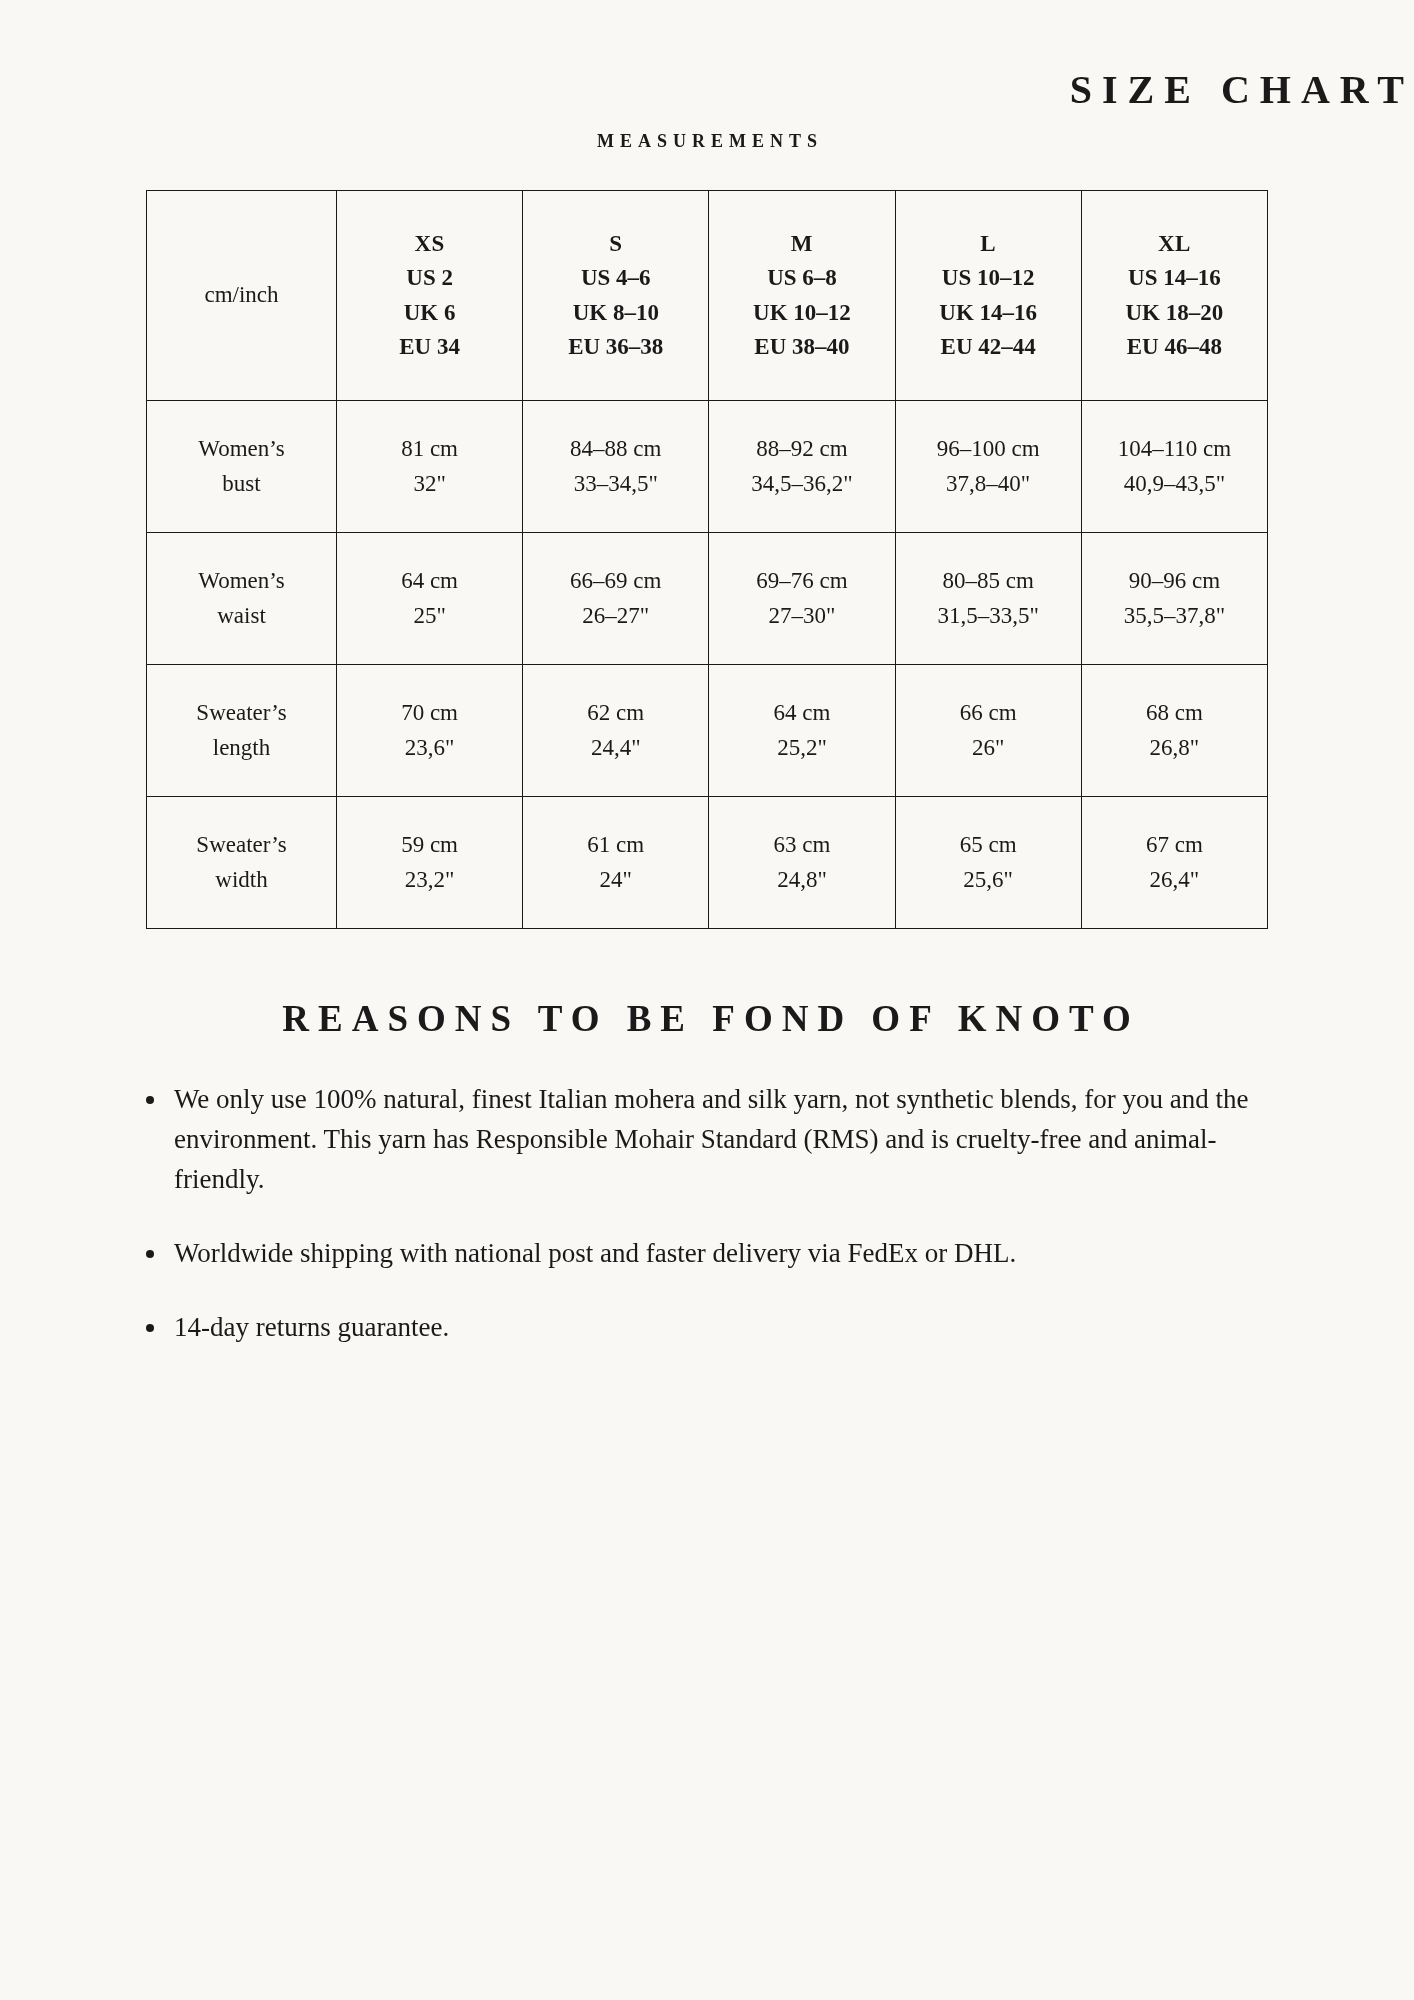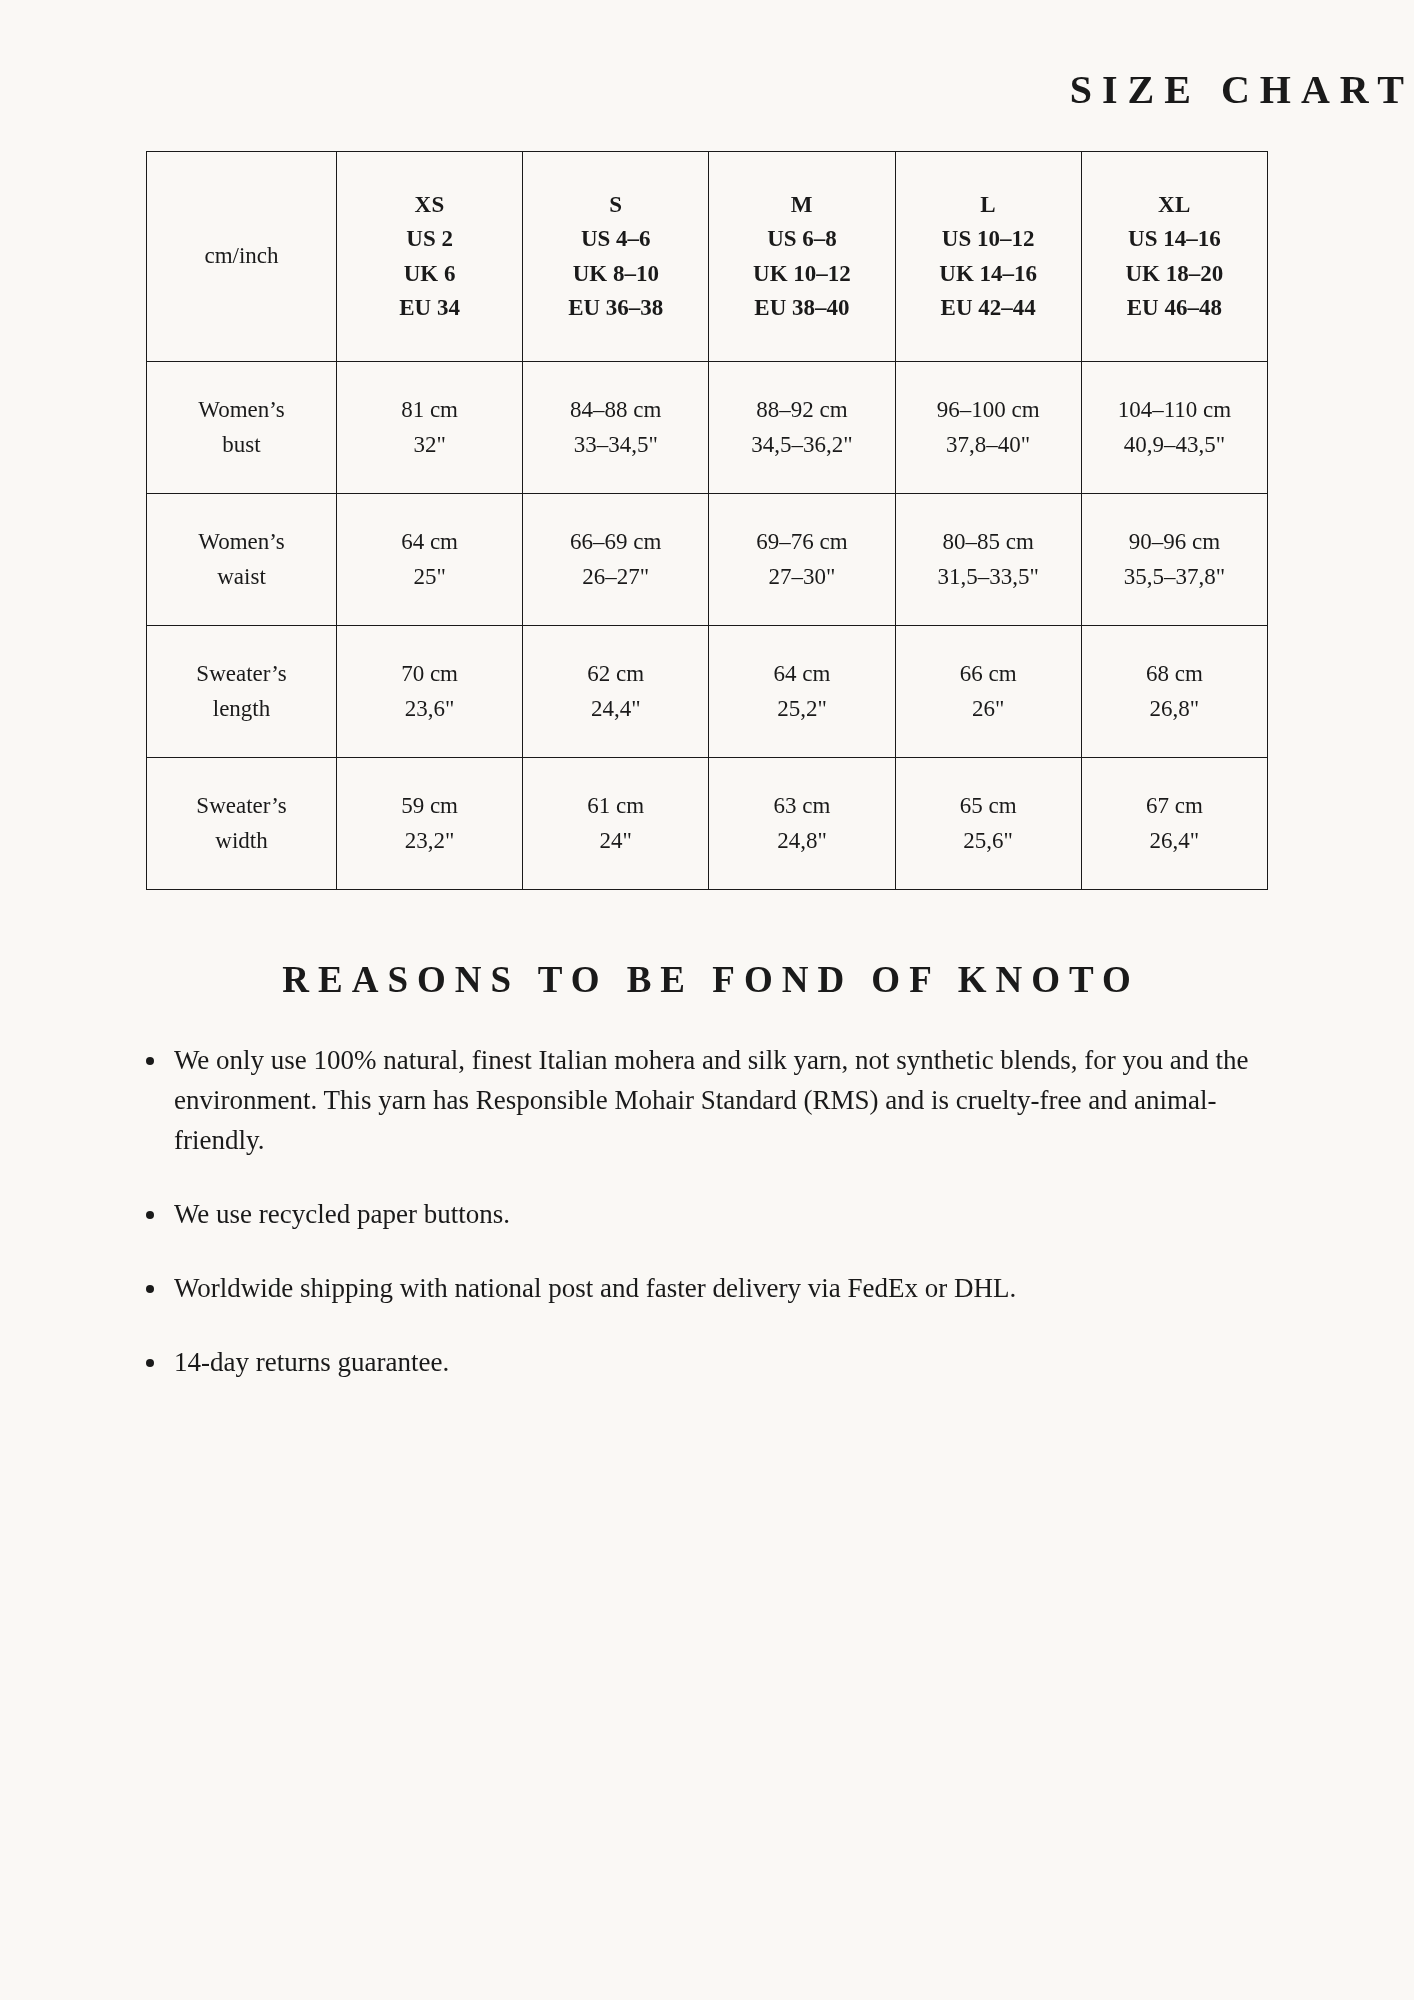--- a/index.html
+++ b/index.html
@@ -107,20 +107,21 @@
     border-radius: 50%;
     background: #1a1a1a;
   }
 </style>
 </head>
 <body>
 
 <div class="page">
 
   <h1 class="title">SIZE CHART</h1>
+  <div class="subtitle">MEASUREMENTS</div>
 
   <div class="table-wrap">
     <table class="size-chart">
       <thead>
         <tr>
           <td class="col-label">cm/inch</td>
 
           <td>
             <span class="hdr-line hdr-size">XS</span>
             <span class="hdr-line bold">US 2</span>
@@ -267,18 +268,17 @@
           </td>
         </tr>
       </tbody>
     </table>
   </div>
 
   <h2 class="reasons-title">REASONS TO BE FOND OF KNOTO</h2>
 
   <ul class="reasons">
     <li>We only use 100% natural, finest Italian mohera and silk yarn, not synthetic blends, for you and the environment. This yarn has Responsible Mohair Standard (RMS) and is cruelty-free and animal-friendly.</li>
-    <li>We use recycled paper buttons.</li>
     <li>Worldwide shipping with national post and faster delivery via FedEx or DHL.</li>
     <li>14-day returns guarantee.</li>
   </ul>
 
 </div>
 
 </body></html>

